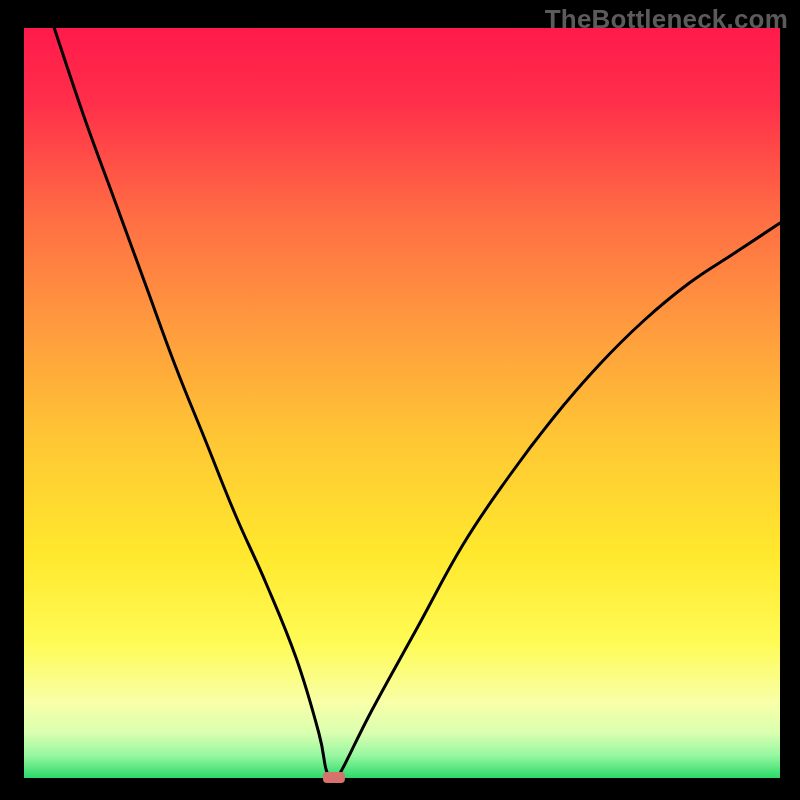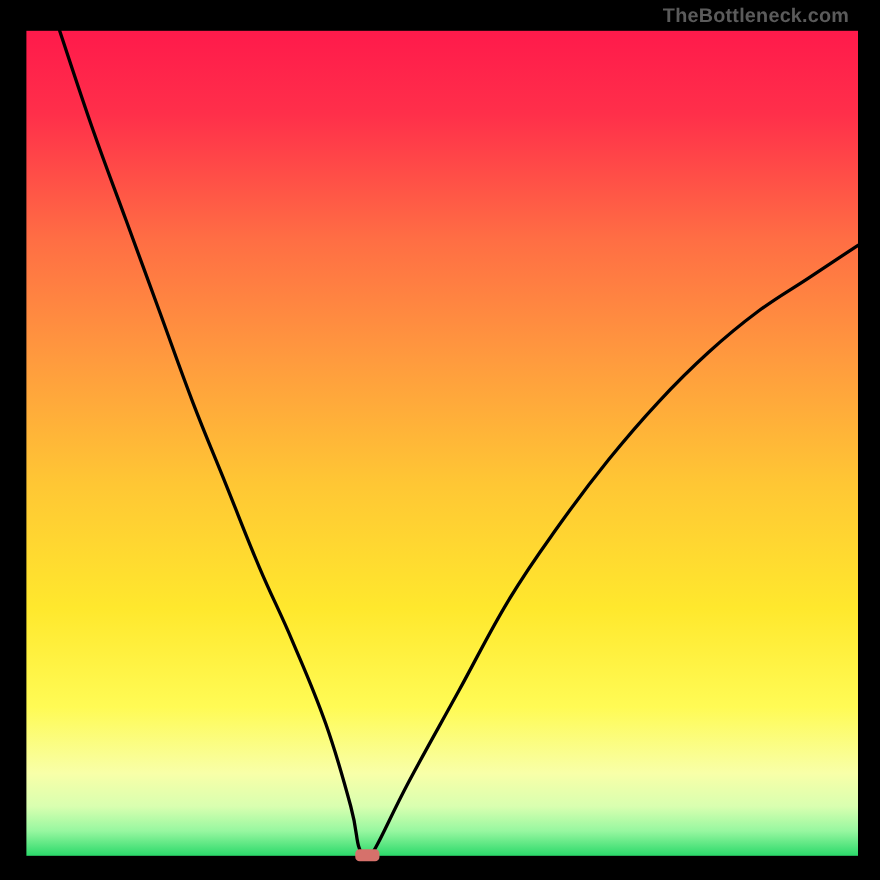--- a/index.html
+++ b/index.html
@@ -12,23 +12,23 @@
     font-family: Arial, Helvetica, sans-serif;
   }
   .container {
     position: relative;
     width: 800px;
     height: 800px;
   }
   .watermark {
     position: absolute;
     top: 4px;
-    right: 28px;
+    right: 12px;
     color: #5b5b5b;
-    font-size: 18px;
+    font-size: 26px;
     font-weight: 600;
     letter-spacing: 0.2px;
     z-index: 5;
   }
   svg {
     display: block;
   }
 </style>
 </head>
 <body>

